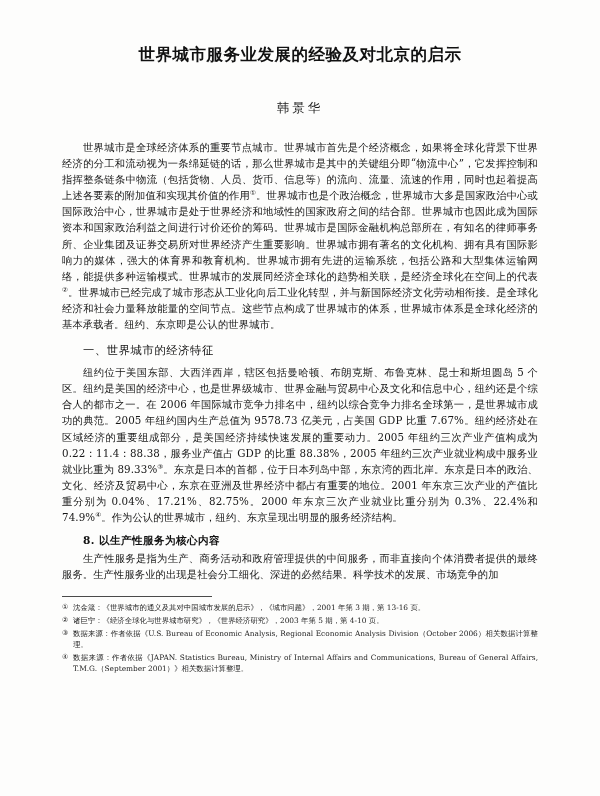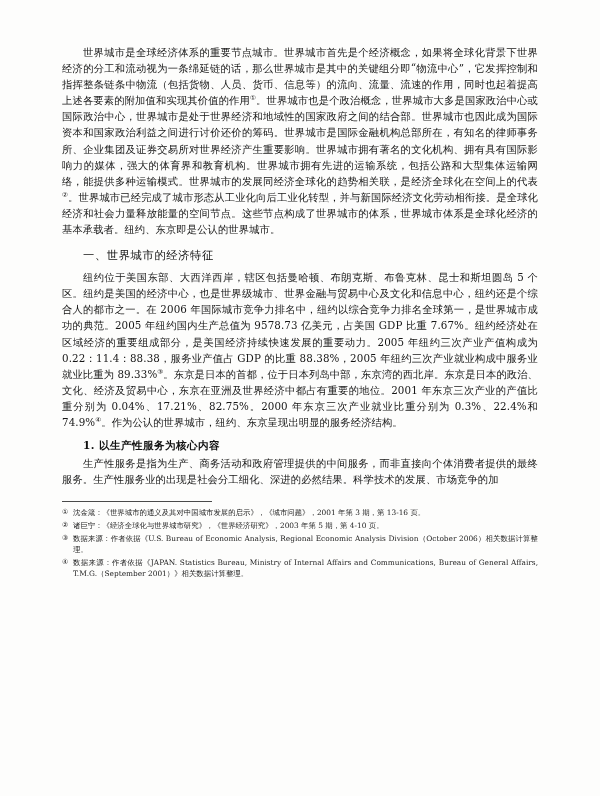--- a/index.html
+++ b/index.html
@@ -95,29 +95,31 @@
     font-size: 6.6px;
     vertical-align: super;
     line-height: 0;
   }
 </style>
 </head>
 <body>
 
 <div class="page">
 
+  <h1 class="doc-title">世界城市服务业发展的经验及对北京的启示</h1>
 
+  <div class="doc-author">韩景华</div>
 
   <p class="body-par">世界城市是全球经济体系的重要节点城市。世界城市首先是个经济概念，如果将全球化背景下世界经济的分工和流动视为一条绵延链的话，那么世界城市是其中的关键组分即“物流中心”，它发挥控制和指挥整条链条中物流（包括货物、人员、货币、信息等）的流向、流量、流速的作用，同时也起着提高上述各要素的附加值和实现其价值的作用<sup class="ref">①</sup>。世界城市也是个政治概念，世界城市大多是国家政治中心或国际政治中心，世界城市是处于世界经济和地域性的国家政府之间的结合部。世界城市也因此成为国际资本和国家政治利益之间进行讨价还价的筹码。世界城市是国际金融机构总部所在，有知名的律师事务所、企业集团及证券交易所对世界经济产生重要影响。世界城市拥有著名的文化机构、拥有具有国际影响力的媒体，强大的体育界和教育机构。世界城市拥有先进的运输系统，包括公路和大型集体运输网络，能提供多种运输模式。世界城市的发展同经济全球化的趋势相关联，是经济全球化在空间上的代表<sup class="ref">②</sup>。世界城市已经完成了城市形态从工业化向后工业化转型，并与新国际经济文化劳动相衔接。是全球化经济和社会力量释放能量的空间节点。这些节点构成了世界城市的体系，世界城市体系是全球化经济的基本承载者。纽约、东京即是公认的世界城市。</p>
 
   <h2 class="section-head">一、世界城市的经济特征</h2>
 
   <p class="body-par">纽约位于美国东部、大西洋西岸，辖区包括曼哈顿、布朗克斯、布鲁克林、昆士和斯坦圆岛 5 个区。纽约是美国的经济中心，也是世界级城市、世界金融与贸易中心及文化和信息中心，纽约还是个综合人的都市之一。在 2006 年国际城市竞争力排名中，纽约以综合竞争力排名全球第一，是世界城市成功的典范。2005 年纽约国内生产总值为 9578.73 亿美元，占美国 GDP 比重 7.67%。纽约经济处在区域经济的重要组成部分，是美国经济持续快速发展的重要动力。2005 年纽约三次产业产值构成为 0.22：11.4：88.38，服务业产值占 GDP 的比重 88.38%，2005 年纽约三次产业就业构成中服务业就业比重为 89.33%<sup class="ref">③</sup>。东京是日本的首都，位于日本列岛中部，东京湾的西北岸。东京是日本的政治、文化、经济及贸易中心，东京在亚洲及世界经济中都占有重要的地位。2001 年东京三次产业的产值比重分别为 0.04%、17.21%、82.75%。2000 年东京三次产业就业比重分别为 0.3%、22.4%和 74.9%<sup class="ref">④</sup>。作为公认的世界城市，纽约、东京呈现出明显的服务经济结构。</p>
 
-  <h3 class="subsection-head">1. 以生产性服务为核心内容</h3>
+  <h3 class="subsection-head">8. 以生产性服务为核心内容</h3>
 
   <p class="body-par">生产性服务是指为生产、商务活动和政府管理提供的中间服务，而非直接向个体消费者提供的最终服务。生产性服务业的出现是社会分工细化、深进的必然结果。科学技术的发展、市场竞争的加</p>
 
   <div class="footnote-rule"></div>
 
   <div class="footnotes">
     <div class="footnote">
       <span class="fn-mark">①</span>
       <span class="fn-text">沈金箴：《世界城市的通义及其对中国城市发展的启示》，《城市问题》，2001 年第 3 期，第 13-16 页。</span>
     </div>

